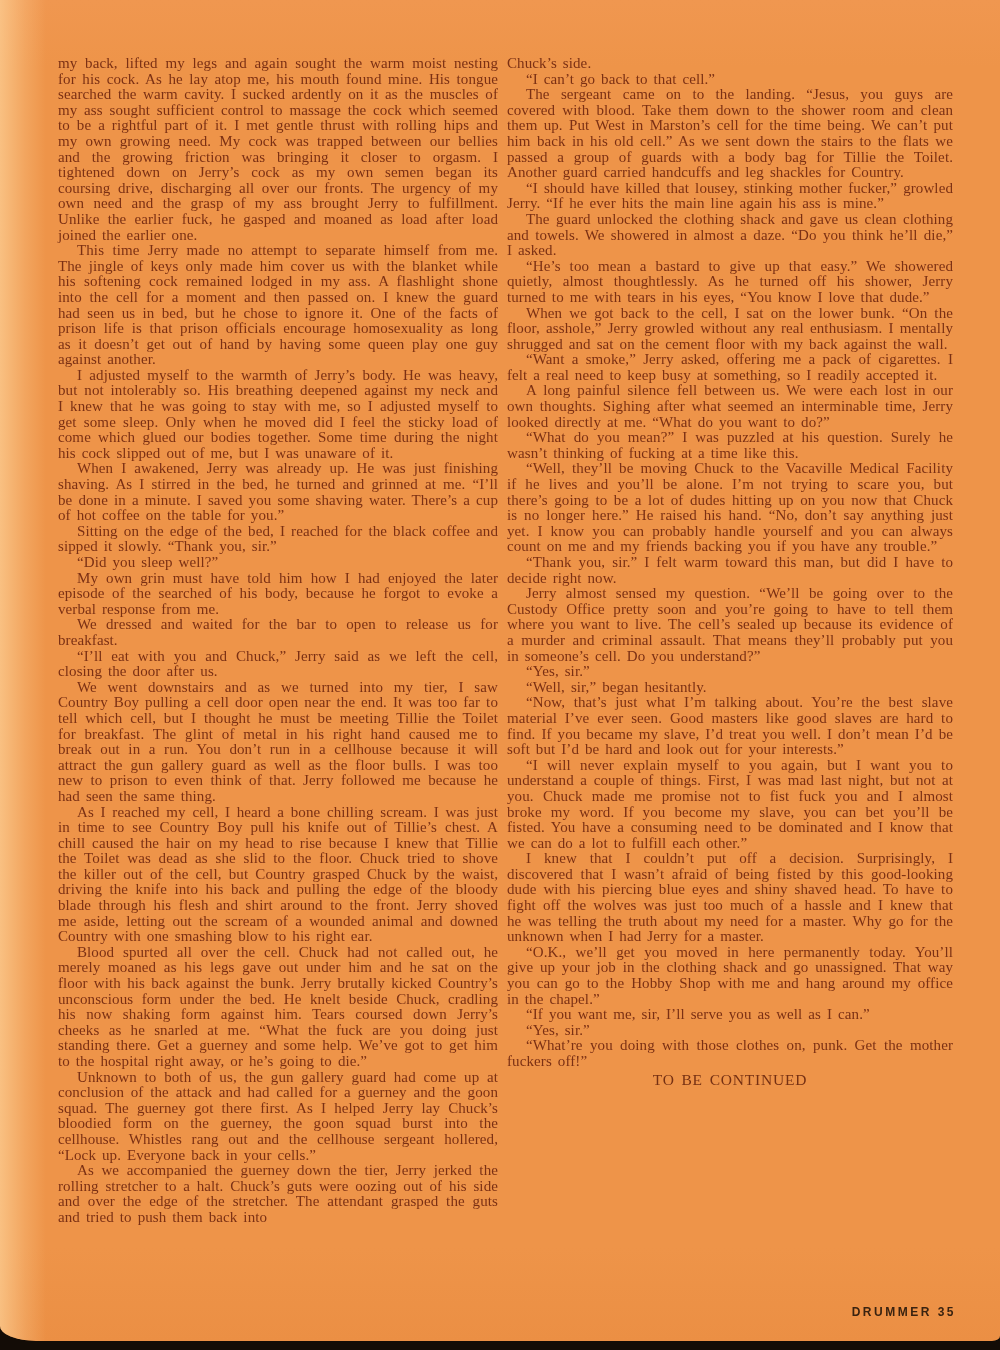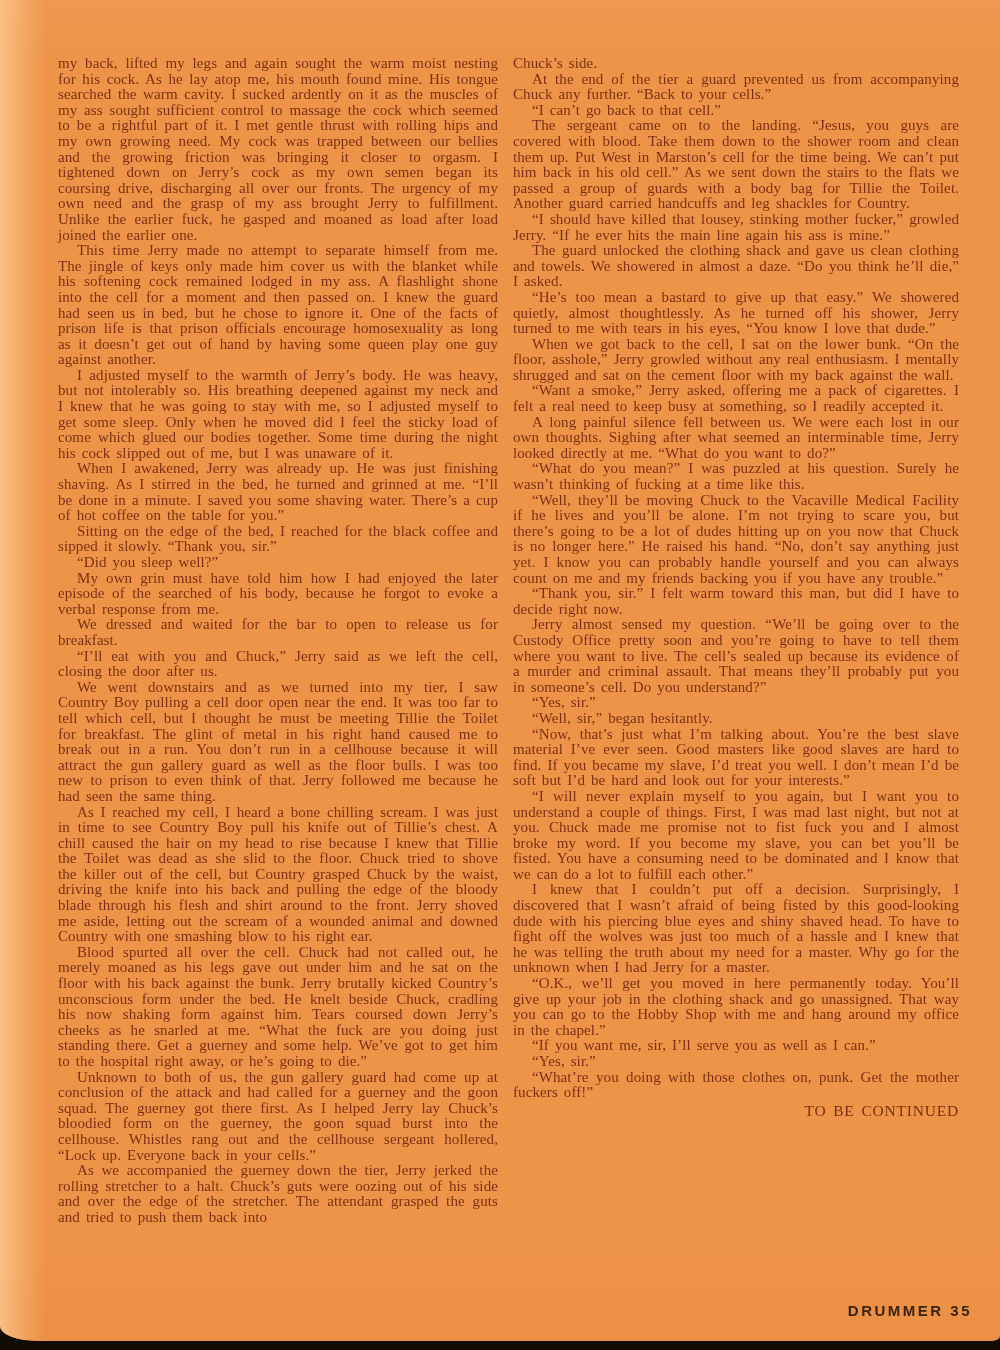--- a/index.html
+++ b/index.html
@@ -30,51 +30,51 @@
     width: 46px;
     background: linear-gradient(90deg, rgba(255,216,160,0.65) 0%, rgba(255,216,160,0.25) 55%, rgba(255,216,160,0) 100%);
     pointer-events: none;
   }
   .columns {
     position: absolute;
     left: 58px;
     top: 56px;
     width: 907px;
     display: flex;
-    gap: 15px;
+    gap: 9px;
   }
   .col {
     color: #7b3014;
     font-size: 15px;
     line-height: 15.6px;
     text-align: justify;
     word-spacing: 0.14em;
     letter-spacing: 0.1px;
   }
   .col-left  { width: 440px; flex: none; }
   .col-right { width: 446px; flex: none; }
   .col p {
     margin: 0;
     text-indent: 19px;
   }
   .col p.noindent { text-indent: 0; }
   .continued {
-    text-align: right;
+    text-align: center;
     margin-top: 2px;
     font-size: 15.5px;
     letter-spacing: 0.8px;
     color: #753013;
   }
   .footer-mark {
     position: absolute;
-    right: 28px;
+    right: 44px;
     bottom: 22px;
     font-family: "Liberation Sans", sans-serif;
     font-weight: bold;
-    font-size: 15px;
+    font-size: 12px;
     letter-spacing: 2.5px;
     color: #3a2310;
   }
 </style>
 </head>
 <body>
 
 <div class="page">
   <div class="columns">
     <div class="col col-left" id="col-left">
@@ -88,21 +88,20 @@
         <p>We dressed and waited for the bar to open to release us for breakfast.</p>
         <p>“I’ll eat with you and Chuck,” Jerry said as we left the cell, closing the door after us.</p>
         <p>We went downstairs and as we turned into my tier, I saw Country Boy pulling a cell door open near the end. It was too far to tell which cell, but I thought he must be meeting Tillie the Toilet for breakfast. The glint of metal in his right hand caused me to break out in a run. You don’t run in a cellhouse because it will attract the gun gallery guard as well as the floor bulls. I was too new to prison to even think of that. Jerry followed me because he had seen the same thing.</p>
         <p>As I reached my cell, I heard a bone chilling scream. I was just in time to see Country Boy pull his knife out of Tillie’s chest. A chill caused the hair on my head to rise because I knew that Tillie the Toilet was dead as she slid to the floor. Chuck tried to shove the killer out of the cell, but Country grasped Chuck by the waist, driving the knife into his back and pulling the edge of the bloody blade through his flesh and shirt around to the front. Jerry shoved me aside, letting out the scream of a wounded animal and downed Country with one smashing blow to his right ear.</p>
         <p>Blood spurted all over the cell. Chuck had not called out, he merely moaned as his legs gave out under him and he sat on the floor with his back against the bunk. Jerry brutally kicked Country’s unconscious form under the bed. He knelt beside Chuck, cradling his now shaking form against him. Tears coursed down Jerry’s cheeks as he snarled at me. “What the fuck are you doing just standing there. Get a guerney and some help. We’ve got to get him to the hospital right away, or he’s going to die.”</p>
         <p>Unknown to both of us, the gun gallery guard had come up at conclusion of the attack and had called for a guerney and the goon squad. The guerney got there first. As I helped Jerry lay Chuck’s bloodied form on the guerney, the goon squad burst into the cellhouse. Whistles rang out and the cellhouse sergeant hollered, “Lock up. Everyone back in your cells.”</p>
         <p>As we accompanied the guerney down the tier, Jerry jerked the rolling stretcher to a halt. Chuck’s guts were oozing out of his side and over the edge of the stretcher. The attendant grasped the guts and tried to push them back into</p>
       </div>
     <div class="col col-right" id="col-right">
       <p class="noindent">Chuck’s side.</p>
-        <p>At the end of the tier a guard prevented us from accompanying Chuck any further. “Back to your cells.”</p>
         <p>“I can’t go back to that cell.”</p>
         <p>The sergeant came on to the landing. “Jesus, you guys are covered with blood. Take them down to the shower room and clean them up. Put West in Marston’s cell for the time being. We can’t put him back in his old cell.” As we sent down the stairs to the flats we passed a group of guards with a body bag for Tillie the Toilet. Another guard carried handcuffs and leg shackles for Country.</p>
         <p>“I should have killed that lousey, stinking mother fucker,” growled Jerry. “If he ever hits the main line again his ass is mine.”</p>
         <p>The guard unlocked the clothing shack and gave us clean clothing and towels. We showered in almost a daze. “Do you think he’ll die,” I asked.</p>
         <p>“He’s too mean a bastard to give up that easy.” We showered quietly, almost thoughtlessly. As he turned off his shower, Jerry turned to me with tears in his eyes, “You know I love that dude.”</p>
         <p>When we got back to the cell, I sat on the lower bunk. “On the floor, asshole,” Jerry growled without any real enthusiasm. I mentally shrugged and sat on the cement floor with my back against the wall.</p>
         <p>“Want a smoke,” Jerry asked, offering me a pack of cigarettes. I felt a real need to keep busy at something, so I readily accepted it.</p>
         <p>A long painful silence fell between us. We were each lost in our own thoughts. Sighing after what seemed an interminable time, Jerry looked directly at me. “What do you want to do?”</p>
         <p>“What do you mean?” I was puzzled at his question. Surely he wasn’t thinking of fucking at a time like this.</p>
         <p>“Well, they’ll be moving Chuck to the Vacaville Medical Facility if he lives and you’ll be alone. I’m not trying to scare you, but there’s going to be a lot of dudes hitting up on you now that Chuck is no longer here.” He raised his hand. “No, don’t say anything just yet. I know you can probably handle yourself and you can always count on me and my friends backing you if you have any trouble.”</p>

